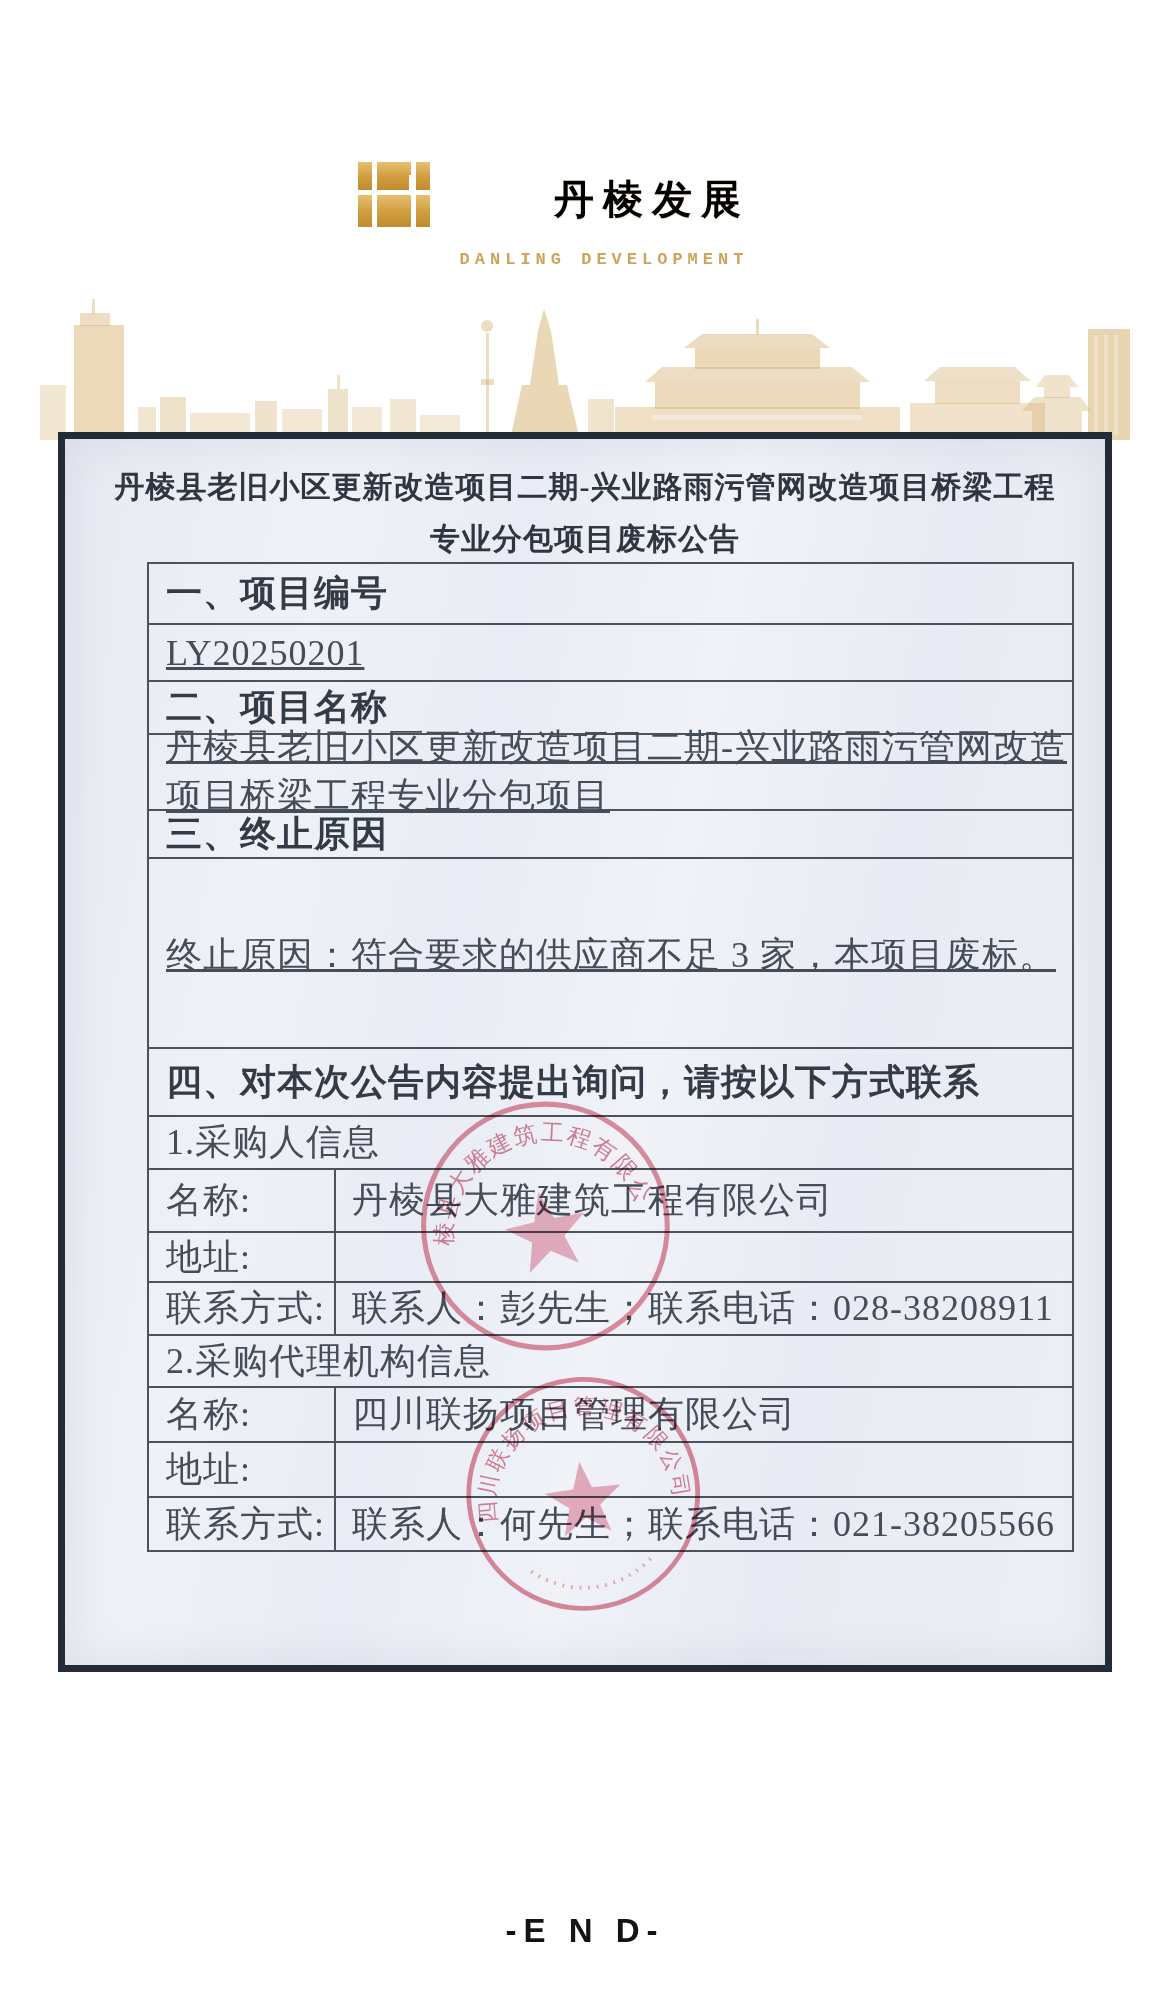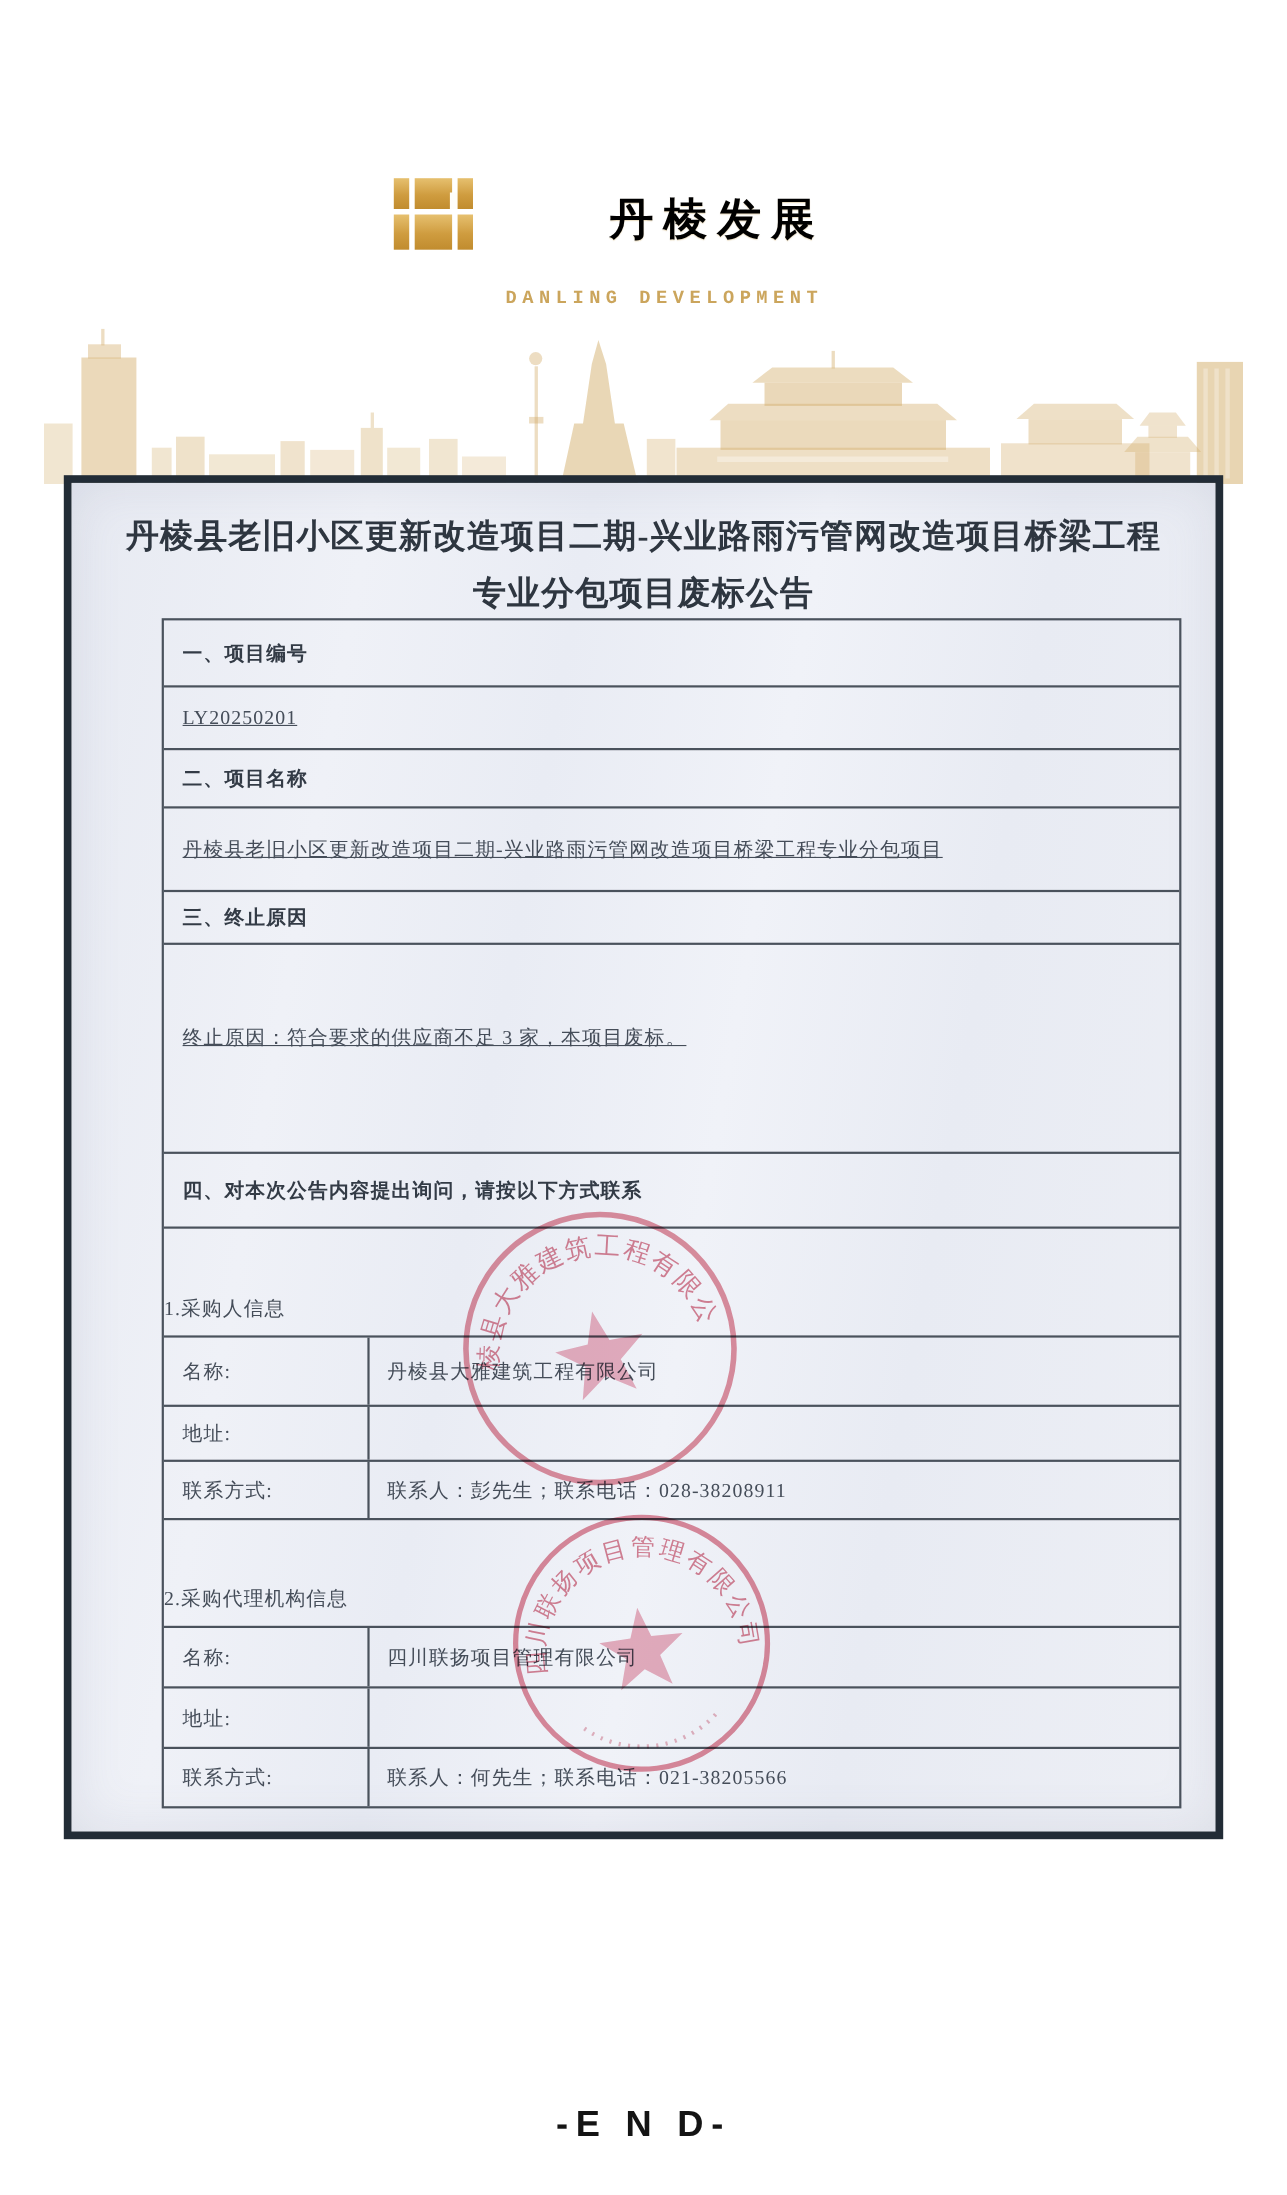--- a/index.html
+++ b/index.html
@@ -11,40 +11,40 @@
   .b1{left:0;top:0;width:14px;height:28px;}
   .b2{left:19px;top:0;width:34px;height:28px;}
   .b3{left:58px;top:0;width:14px;height:28px;}
   .b4{left:0;top:33px;width:14px;height:32px;}
   .b5{left:19px;top:33px;width:34px;height:32px;}
   .b6{left:58px;top:33px;width:14px;height:32px;}
   .slit{position:absolute;left:32px;top:13px;width:7px;height:15px;background:#fefdfa;}
   .brand-cn{position:absolute;left:458px;top:172px;width:292px;text-align:right;
             font-size:40px;font-weight:700;letter-spacing:9px;color:#000000;
             text-shadow:0 1px 1px rgba(190,150,70,.35);}
-  .brand-en{position:absolute;left:448px;top:262px;width:312px;text-align:center;
+  .brand-en{position:absolute;left:448px;top:250px;width:312px;text-align:center;
             font-family:"Liberation Mono","DejaVu Sans Mono",monospace;
             font-size:17px;font-weight:700;letter-spacing:5px;color:#cba55c;}
   .skyline{position:absolute;left:40px;top:293px;width:1090px;height:147px;}
   
   .doc{position:absolute;left:58px;top:432px;width:1054px;height:1240px;
        box-sizing:border-box;border:7px solid #222c36;
        background:linear-gradient(100deg,#e7eaf2 0%,#eff1f7 22%,#e9ecf4 38%,#f0f2f8 55%,#e8ebf3 72%,#edeff5 100%);
        box-shadow:inset 0 0 46px rgba(110,122,148,.14);}
   .doc-title{position:absolute;left:0;width:100%;text-align:center;color:#2e3640;
              font-size:30px;font-weight:700;letter-spacing:1px;}
   .t1{top:28px;}
   .t2{top:80px;}
   .tbl{position:absolute;left:82px;top:123px;width:927px;box-sizing:border-box;
        border:2px solid #4a525c;}
   .r{display:flex;align-items:center;box-sizing:border-box;border-bottom:2px solid #4a525c;
-     color:#454d59;font-size:18px;letter-spacing:1px;}
+     color:#454d59;font-size:36px;letter-spacing:1px;}
   .r:last-child{border-bottom:none;}
   .r.sec{font-weight:700;color:#333b46;padding-left:17px;}
-  .r.sub{margin-top:46px;}
+  .r.sub{padding-left:17px;}
   .r.val{padding-left:17px;text-decoration:underline;}
   .r.tall{align-items:flex-start;padding-top:72px;}
   .r .lbl{width:187px;align-self:stretch;display:flex;align-items:center;
           box-sizing:border-box;border-right:2px solid #4a525c;padding-left:17px;}
   .r .vl{flex:1;padding-left:16px;}
   
   .stamp{position:absolute;mix-blend-mode:multiply;opacity:.88;}
   .s1{left:413px;top:1092px;transform:rotate(-12deg);}
   .s2{left:459px;top:1368px;transform:rotate(-7deg);}
   

